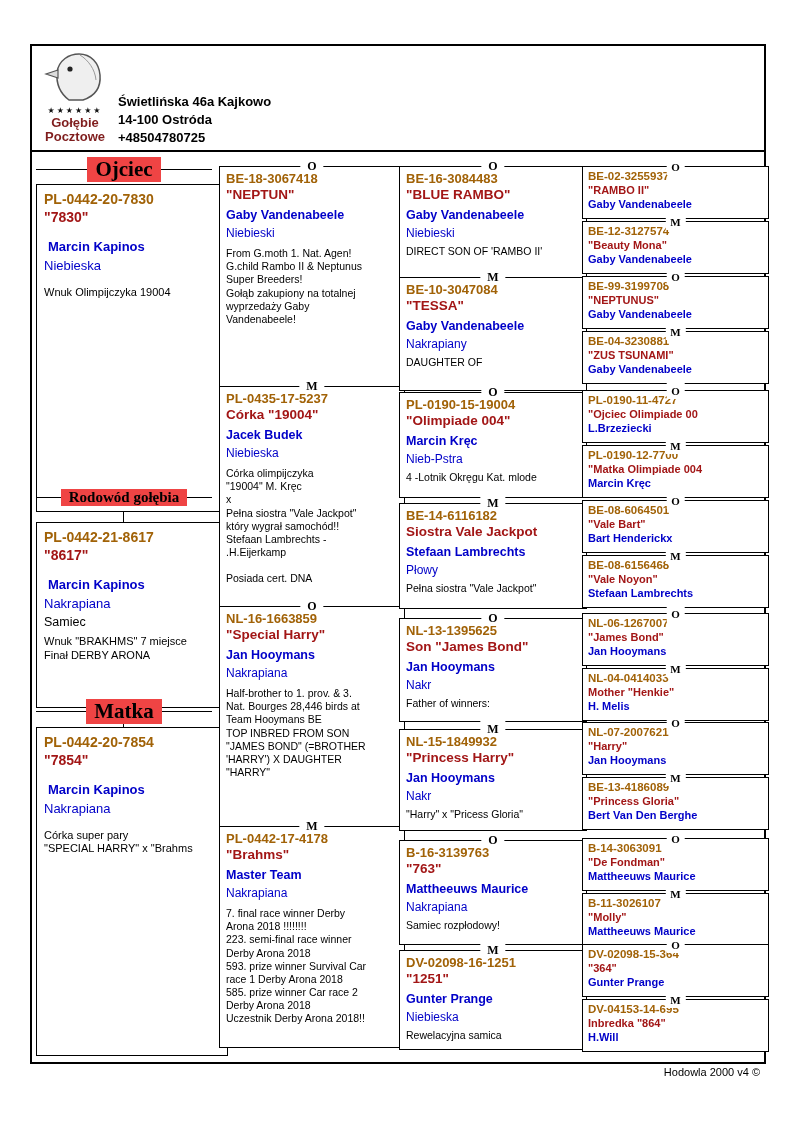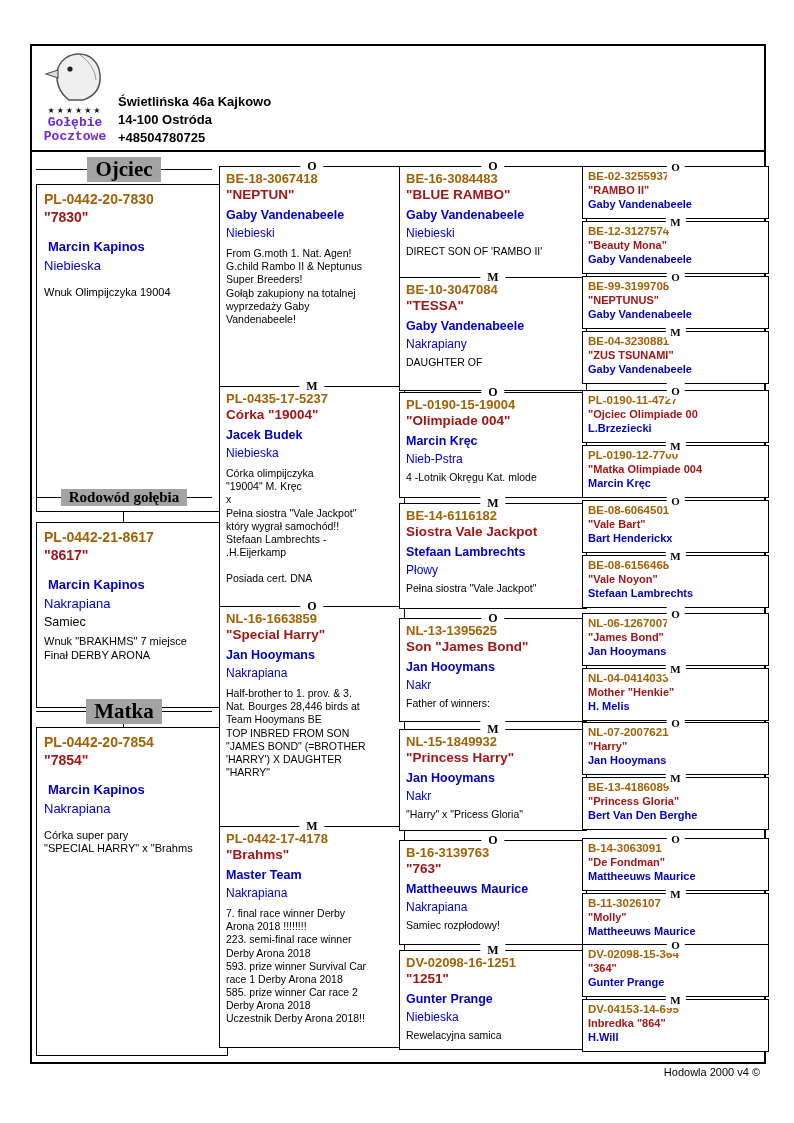--- a/index.html
+++ b/index.html
@@ -4,21 +4,21 @@
 <style>
   html,body{margin:0;padding:0;background:#fff;}
   .page{position:relative;width:794px;height:1123px;background:#fff;overflow:hidden;
         font-family:"Liberation Sans",sans-serif;color:#000;}
   .frame{position:absolute;left:30px;top:44px;width:732px;height:1016px;border:2px solid #000;}
   .hsep{position:absolute;left:30px;top:150px;width:734px;height:0;border-top:2px solid #000;}
 
   
   .logo{position:absolute;left:36px;top:50px;width:78px;text-align:center;}
   .logo .stars{font-family:"DejaVu Sans",sans-serif;font-size:8px;letter-spacing:2px;line-height:10px;color:#111;}
-  .logo .lt{font-family:Liberation Mono, monospace;font-weight:700;font-size:13px;line-height:14px;color:#6d28d9;}
+  .logo .lt{font-family:Liberation Sans, sans-serif;font-weight:700;font-size:13px;line-height:14px;color:#7f1d1d;}
   .hdr-name{position:absolute;left:118px;top:55px;font-size:24px;font-weight:700;text-decoration:underline;white-space:nowrap;}
   .hdr-right{position:absolute;right:34px;top:52px;text-align:right;font-size:11.5px;line-height:15px;}
   .hdr-addr{position:absolute;left:118px;top:93px;font-size:13px;line-height:18px;font-weight:bold;}
 
   
   .pbox{position:absolute;border:1.5px solid #000;background:#fff;padding:4px 6px;line-height:1.18;}
   .mark{position:absolute;top:-9px;left:50%;transform:translateX(-50%);background:#fff;padding:0 7px;
         font-family:"Liberation Serif",serif;font-weight:700;font-size:12px;line-height:16px;}
   .ring{font-weight:700;font-size:13px;color:#a16207;}
   .pname{font-weight:700;font-size:13.5px;color:#a21616;margin-top:1px;}
@@ -36,21 +36,21 @@
 
   .small{padding:2px 5px;}
   .small .ring{font-size:11.5px;line-height:14px;}
   .small .pname{font-size:11px;line-height:14px;margin-top:0;}
   .small .fancier{font-size:11px;line-height:14px;margin-top:0;}
   .small .mark{font-size:11px;top:-8px;padding:0 5px;}
 
   
   .sec{position:absolute;display:flex;align-items:center;font-family:"Liberation Serif",serif;font-weight:700;}
   .sec .rule{flex:1;height:0;border-top:1.5px solid #000;}
-  .sec .txt{padding:0 8px;background:#a3a3a3;white-space:nowrap;text-align:center;}
+  .sec .txt{padding:0 8px;background:#ef4444;white-space:nowrap;text-align:center;}
   .sec21{font-size:21px;}
   .sec15{font-size:15px;}
   .vline{position:absolute;width:0;border-left:1.5px solid #000;}
 
   .footer{position:absolute;right:34px;top:1066px;font-size:11px;color:#000;}
 </style>
 </head>
 <body>
 
 <div class="page">

